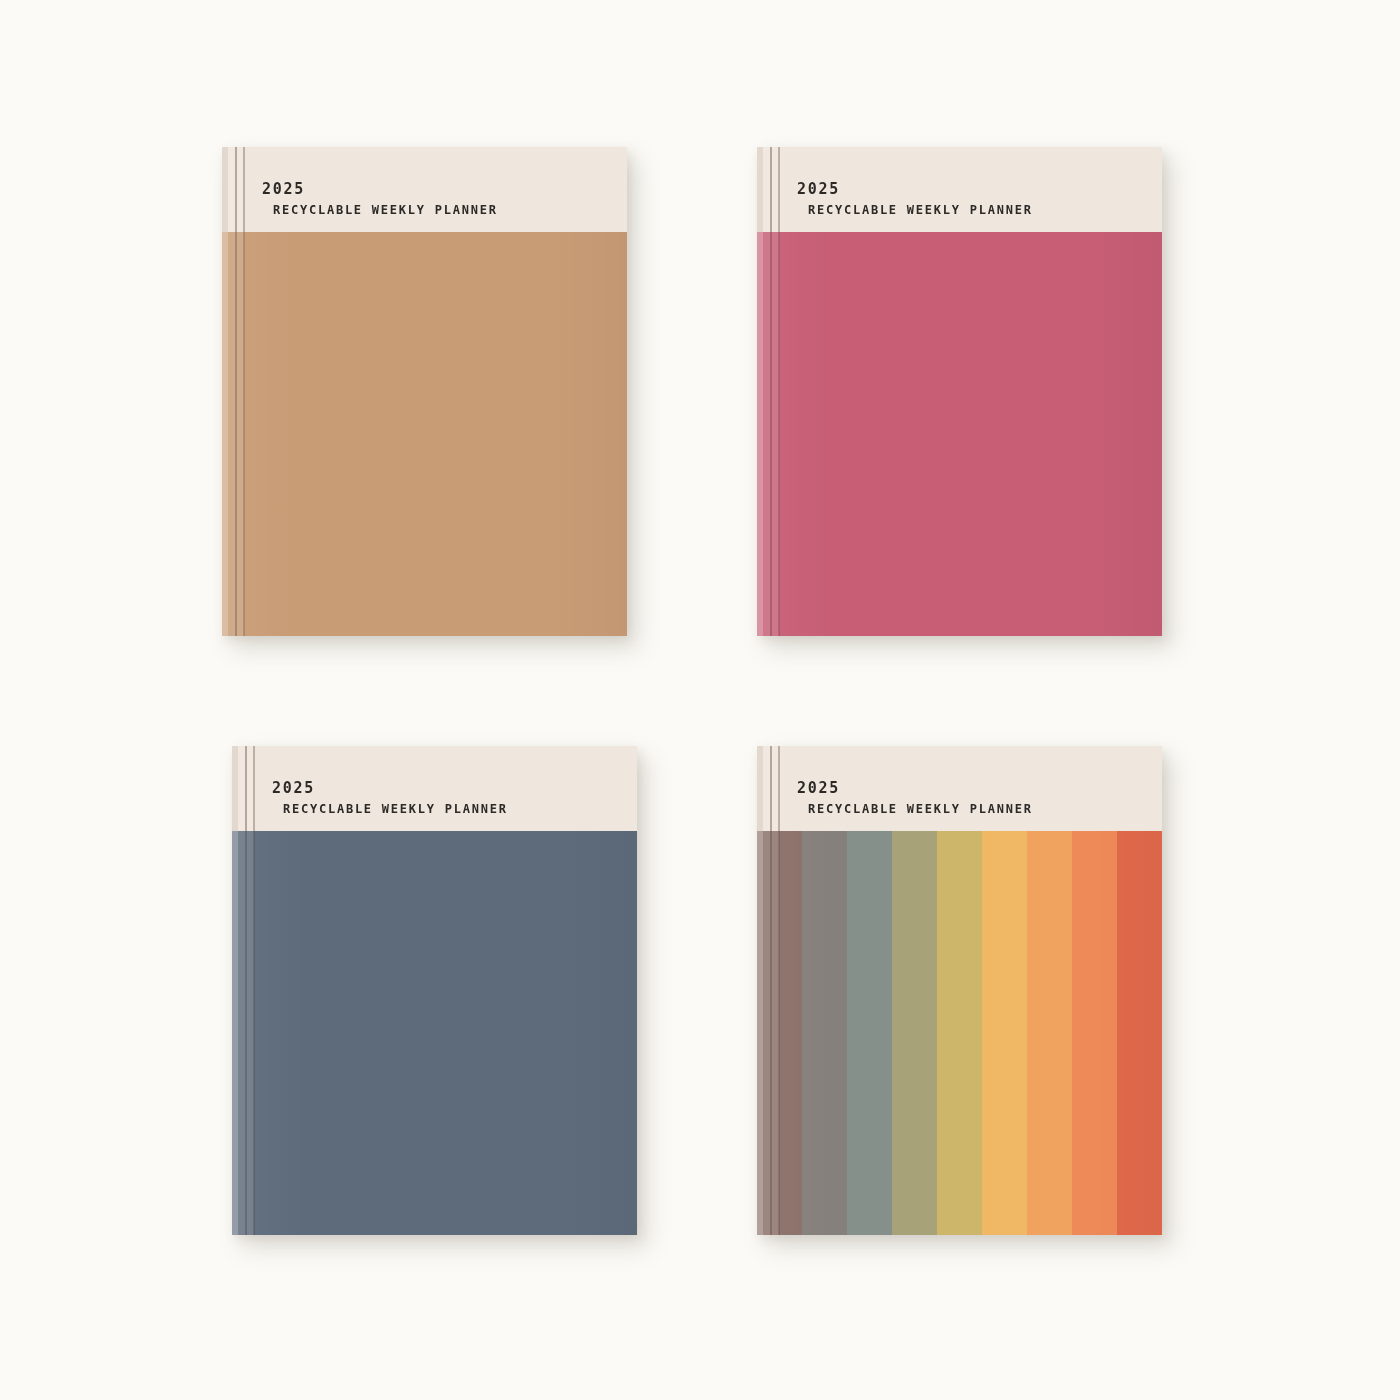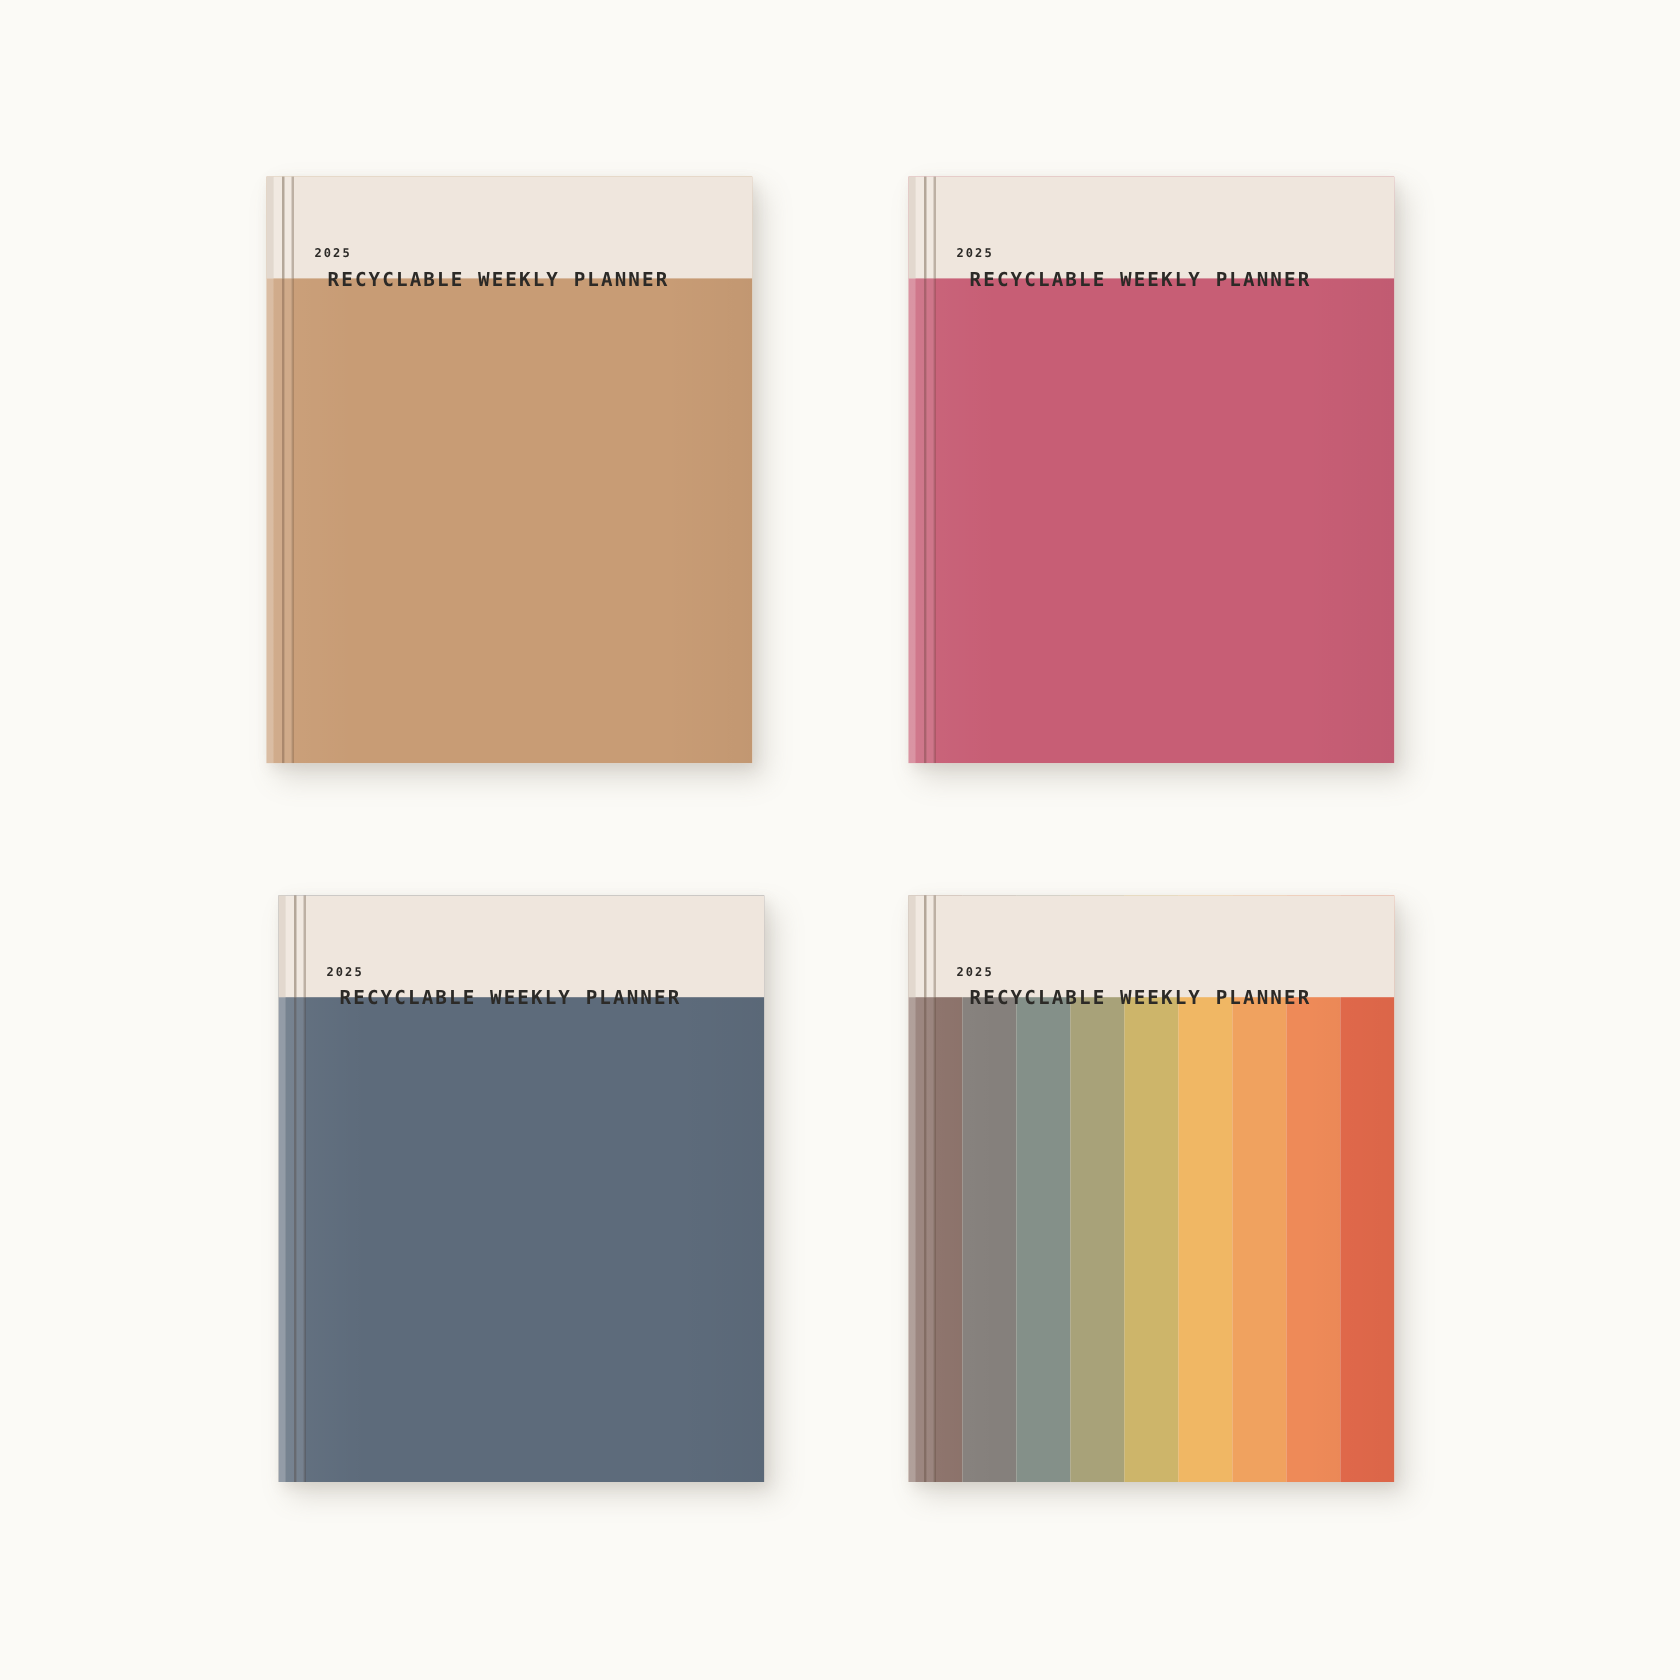--- a/index.html
+++ b/index.html
@@ -72,27 +72,26 @@
     position: absolute;
     left: 40px;
     top: 30px;
     z-index: 5;
     color: #2c2a27;
     line-height: 1.62;
     letter-spacing: 0.11em;
   }
 
   .header-year {
-    font-size: 10px;
+    font-size: 15px;
     font-weight: 700;
-    margin-top: 27px;
   }
 
   .header-title {
-    font-size: 16px;
+    font-size: 12px;
     font-weight: 700;
     white-space: nowrap;
     padding-left: 11px;
   }
 
   
   .spine {
     position: absolute;
     left: 0;
     top: 0;

